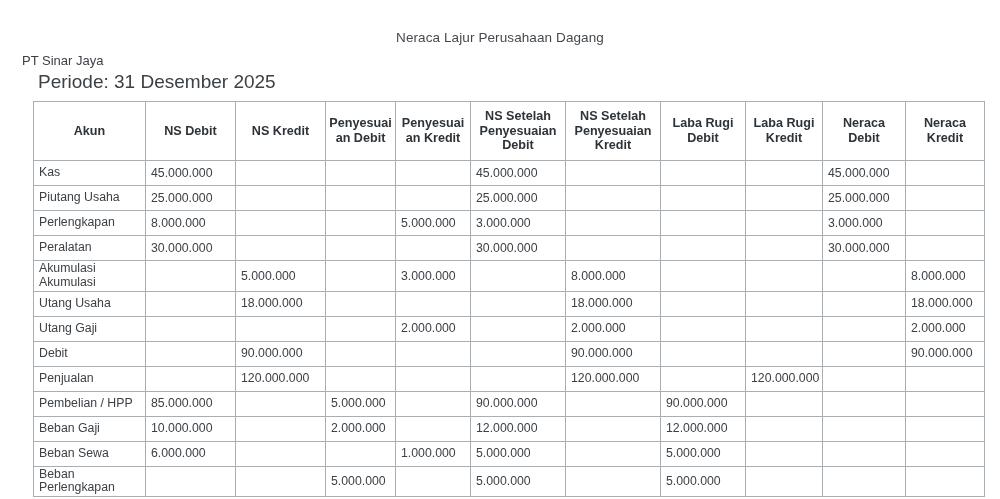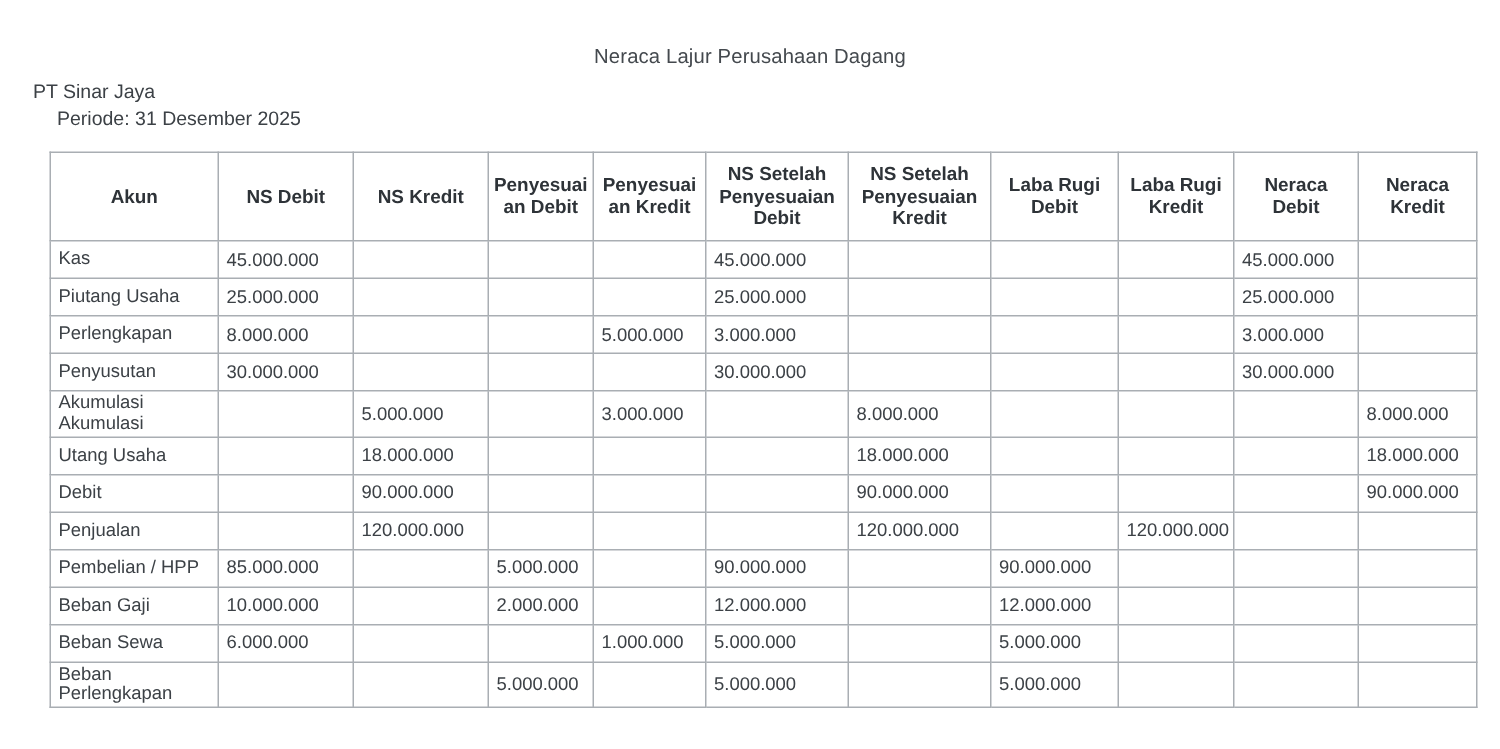--- a/index.html
+++ b/index.html
@@ -37,21 +37,21 @@
     left: 22px;
     top: 53px;
     font-size: 13px;
     font-weight: 400;
     color: #3c4146;
   }
   .period {
     position: absolute;
     left: 38px;
     top: 71px;
-    font-size: 13px;
+    font-size: 19px;
     font-weight: 400;
     color: #3c4146;
   }
   .worksheet-wrap {
     position: absolute;
     left: 33px;
     top: 101px;
     width: 951px;
   }
   table.worksheet {
@@ -178,21 +178,21 @@
             <td></td>
             <td>5.000.000</td>
             <td>3.000.000</td>
             <td></td>
             <td></td>
             <td></td>
             <td>3.000.000</td>
             <td></td>
           </tr>
           <tr>
-            <td class="acct">Penyusutan</td>
+            <td class="acct">Peralatan</td>
             <td>30.000.000</td>
             <td></td>
             <td></td>
             <td></td>
             <td>30.000.000</td>
             <td></td>
             <td></td>
             <td></td>
             <td>30.000.000</td>
             <td></td>
@@ -215,20 +215,33 @@
             <td></td>
             <td>18.000.000</td>
             <td></td>
             <td></td>
             <td></td>
             <td>18.000.000</td>
             <td></td>
             <td></td>
             <td></td>
             <td>18.000.000</td>
+          </tr>
+          <tr>
+            <td class="acct">Utang Gaji</td>
+            <td></td>
+            <td></td>
+            <td></td>
+            <td>2.000.000</td>
+            <td></td>
+            <td>2.000.000</td>
+            <td></td>
+            <td></td>
+            <td></td>
+            <td>2.000.000</td>
           </tr>
           <tr>
             <td class="acct">Debit</td>
             <td></td>
             <td>90.000.000</td>
             <td></td>
             <td></td>
             <td></td>
             <td>90.000.000</td>
             <td></td>

